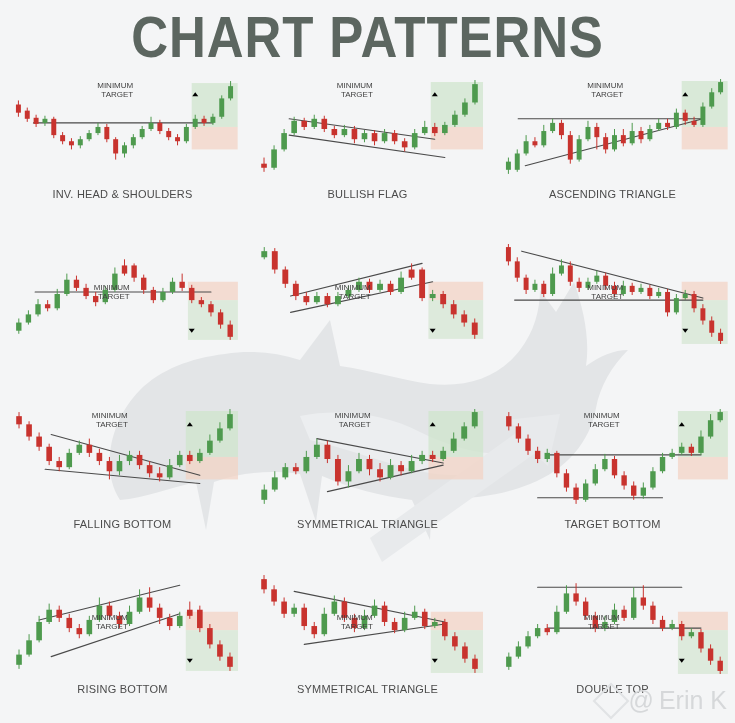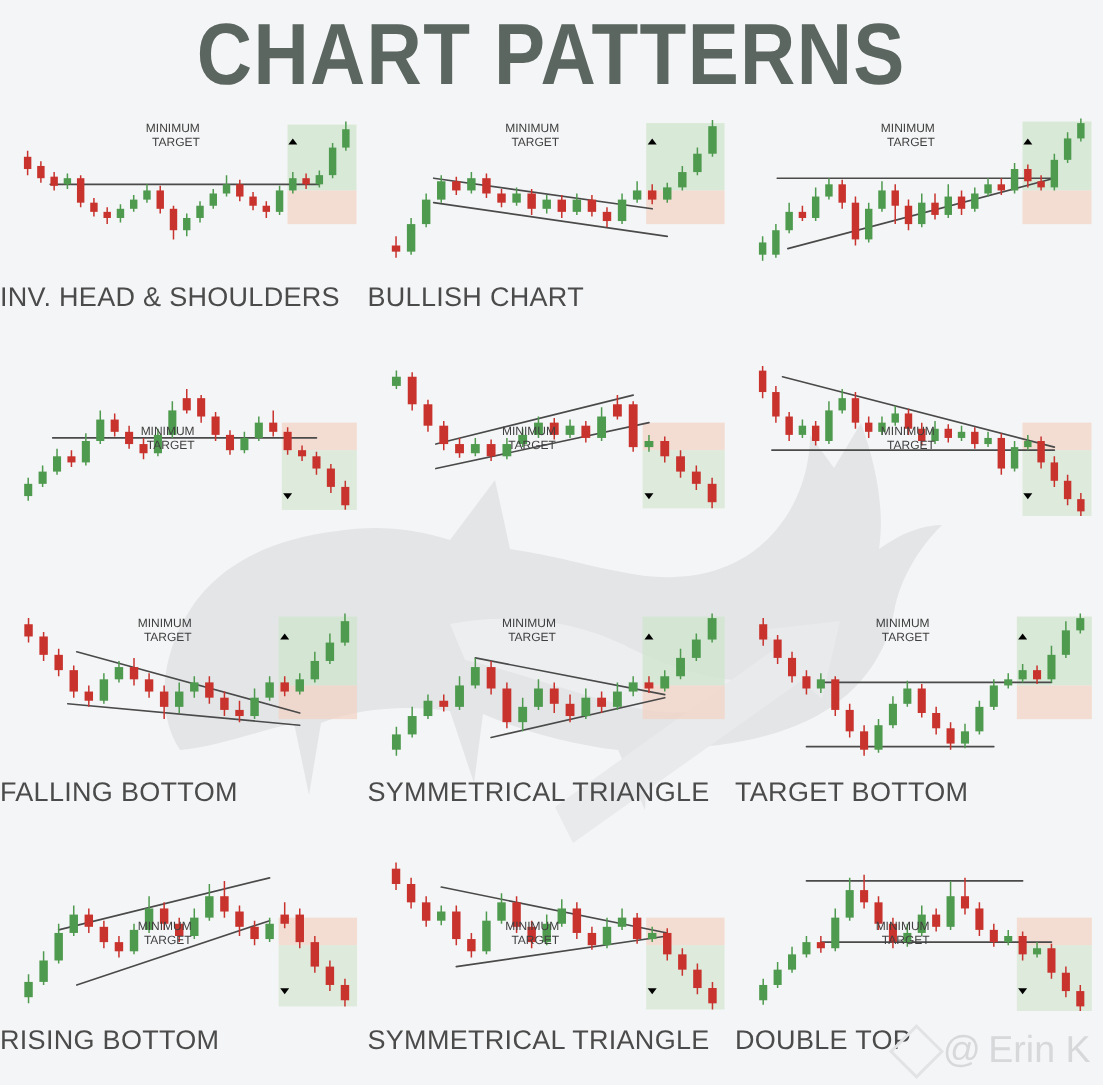--- a/index.html
+++ b/index.html
@@ -39,22 +39,22 @@
     grid-template-rows:repeat(4,165px);
     z-index:2;
   }
   .cell{position:relative;}
   .cell .plot{
     position:absolute;left:0;top:0;right:0;height:128px;
   }
   .cell .plot svg{width:100%;height:100%;display:block;}
   .cell .caption{
     position:absolute;left:0;right:0;top:126px;
-    text-align:left;
-    font-size:18px;
+    text-align:center;
+    font-size:11px;
     letter-spacing:.2px;
     color:#4b4b4b;
     font-family:"Liberation Sans", sans-serif;
     white-space:nowrap;
   }
 
   
   #signature{
     position:absolute;right:8px;bottom:8px;
     display:flex;align-items:center;gap:5px;
@@ -222,21 +222,21 @@
           <g stroke="undefined" stroke-width="1" fill="none" stroke-dasharray="3 2.4">
             <line x1="189.79545454545453" y1="30.28" x2="189.79545454545453" y2="62.92"></line>
             <line x1="131.79545454545453" y1="30.28" x2="189.79545454545453" y2="30.28"></line>
             <line x1="189.79545454545453" y1="62.92" x2="236.80818181818182" y2="62.92"></line>
           </g>
           <path d="M186.79545454545453,34.28 L192.79545454545453,34.28 L189.79545454545453,30.28 Z" fill="undefined"></path>
           <text x="127.79545454545453" y="26.28" text-anchor="end" font-size="8" fill="#3f3f3f" font-family="&quot;Liberation Sans&quot;, sans-serif">MINIMUM</text>
           <text x="127.79545454545453" y="35.28" text-anchor="end" font-size="8" fill="#3f3f3f" font-family="&quot;Liberation Sans&quot;, sans-serif">TARGET</text>
         </svg>
       </div>
-      <div class="caption">BULLISH CHART</div>
+      <div class="caption">BULLISH FLAG</div>
     </div>
     <div class="cell">
       <div class="plot">
         <svg viewBox="0 0 245 128">
           <rect x="191.68399999999997" y="19.02" width="45.968" height="45.94000000000001" fill="#cfe4cc" opacity=".72"></rect>
           <rect x="191.68399999999997" y="64.96000000000001" width="45.968" height="22.439999999999984" fill="#f3d2c4" opacity=".72"></rect>
           <g stroke="#4a4a4a" stroke-width="1.1" fill="none" stroke-linecap="round">
             <line x1="28.144" y1="56.800000000000004" x2="212.9" y2="56.800000000000004"></line>
             <line x1="35.215999999999994" y1="103.72" x2="212.9" y2="56.800000000000004"></line>
           </g>
@@ -293,20 +293,21 @@
           <g stroke="undefined" stroke-width="1" fill="none" stroke-dasharray="3 2.4">
             <line x1="195.22" y1="30.28" x2="195.22" y2="62.92"></line>
             <line x1="137.22" y1="30.28" x2="195.22" y2="30.28"></line>
             <line x1="195.22" y1="62.92" x2="236.59120000000001" y2="62.92"></line>
           </g>
           <path d="M192.22,34.28 L198.22,34.28 L195.22,30.28 Z" fill="undefined"></path>
           <text x="133.22" y="26.28" text-anchor="end" font-size="8" fill="#3f3f3f" font-family="&quot;Liberation Sans&quot;, sans-serif">MINIMUM</text>
           <text x="133.22" y="35.28" text-anchor="end" font-size="8" fill="#3f3f3f" font-family="&quot;Liberation Sans&quot;, sans-serif">TARGET</text>
         </svg>
       </div>
+      <div class="caption">ASCENDING TRIANGLE</div>
     </div>
     <div class="cell">
       <div class="plot">
         <svg viewBox="0 0 245 128">
           <rect x="187.9173913043478" y="54.76" width="49.96521739130434" height="18.360000000000007" fill="#f3d2c4" opacity=".72"></rect>
           <rect x="187.9173913043478" y="73.12" width="49.96521739130434" height="39.77999999999999" fill="#cfe4cc" opacity=".62"></rect>
           <g stroke="#4a4a4a" stroke-width="1.1" fill="none" stroke-linecap="round">
             <line x1="35.13913043478261" y1="64.96000000000001" x2="210.9782608695652" y2="64.96000000000001"></line>
           </g>
           <line x1="18.804347826086957" y1="91.48" x2="18.804347826086957" y2="106.78" stroke="#4e9a4e" stroke-width="1"></line>

